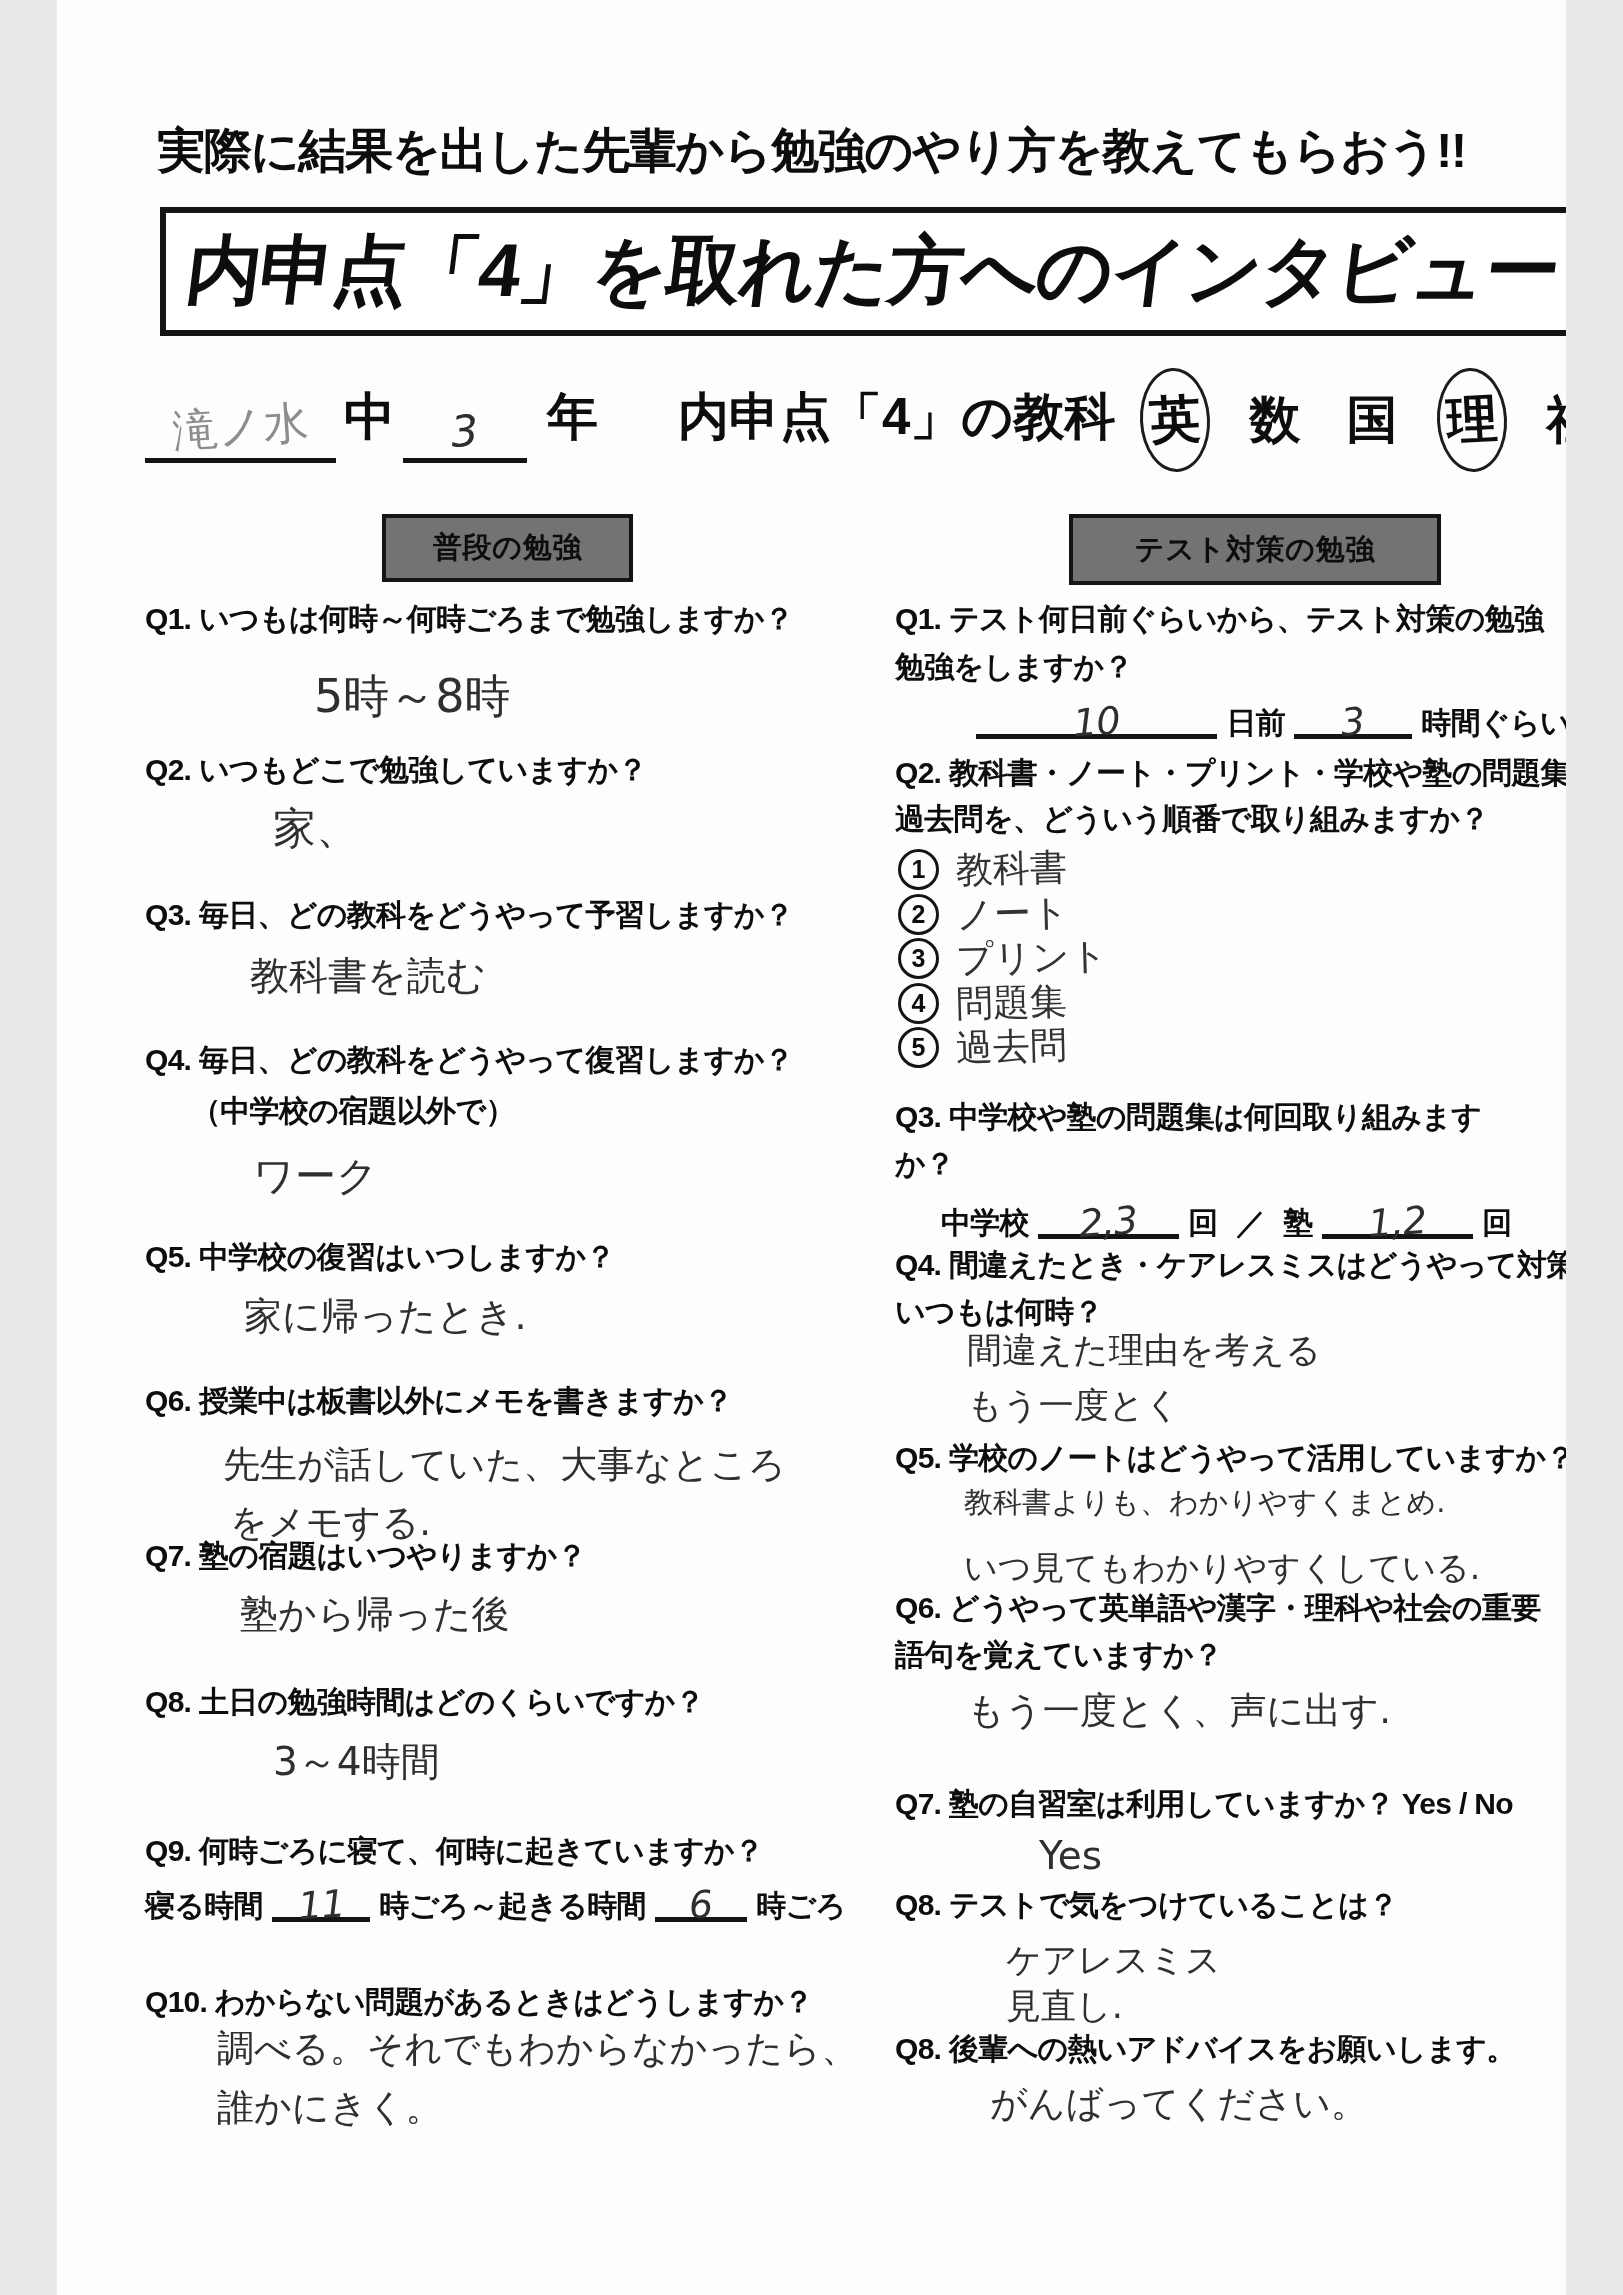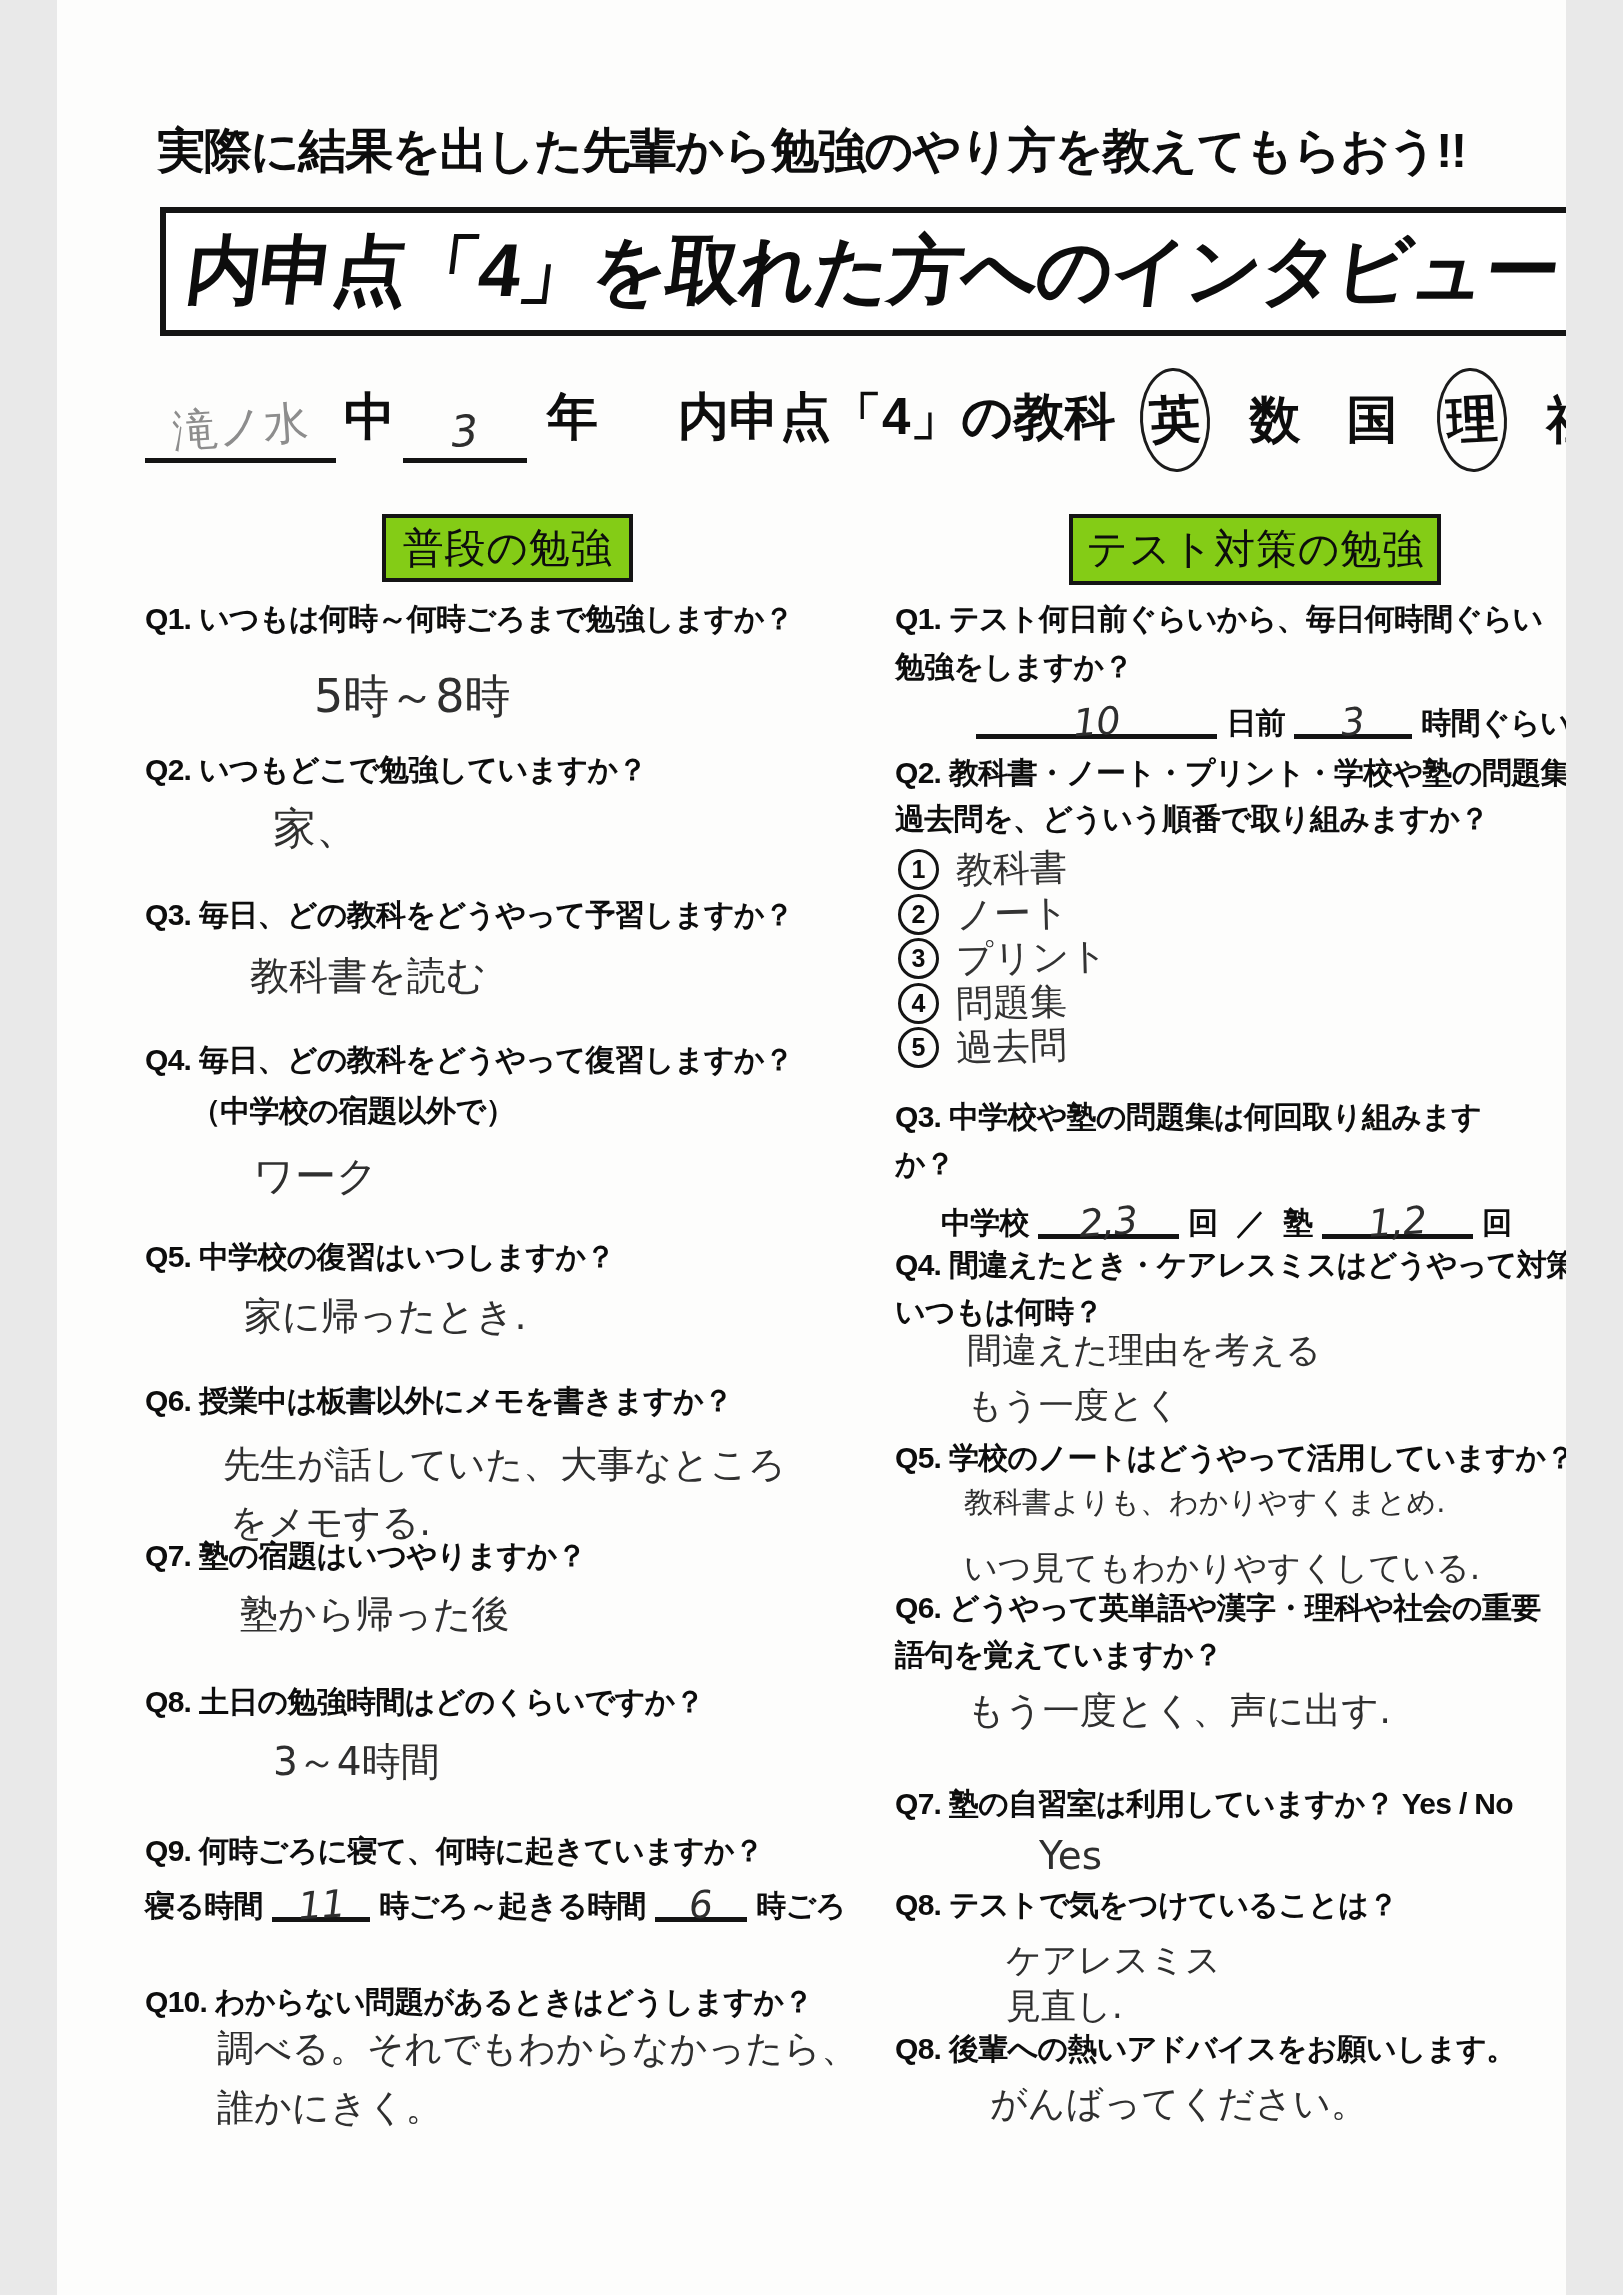--- a/index.html
+++ b/index.html
@@ -37,23 +37,23 @@
     position:absolute;top:368px;left:1083px;display:flex;gap:33px;align-items:center;
   }
   .subject{
     width:64px;height:98px;display:inline-flex;align-items:center;justify-content:center;
     font-size:51px;font-weight:900;
   }
   .subject.circled{
     border:3.3px solid #1c1c1c;border-radius:50%;transform:rotate(-3deg);
   }
   .sec-box{
-    position:absolute;border:4.6px solid #141414;background:#84cc16;
+    position:absolute;border:4.6px solid #141414;background:#737373;
     display:flex;align-items:center;justify-content:center;
-    font-size:41px;font-weight:400;letter-spacing:0.7px;
+    font-size:29px;font-weight:700;letter-spacing:0.7px;
   }
   .q{
     position:absolute;font-size:30px;font-weight:900;white-space:nowrap;
     letter-spacing:-0.7px;line-height:1.1;
   }
   .ans{
     position:absolute;white-space:nowrap;font-family:"DejaVu Sans",cursive;
     font-weight:400;color:#2f2f2f;
   }
   .qline .blank{height:41px;vertical-align:bottom;margin:0 9.2px;}
@@ -131,21 +131,21 @@
       <span class="blank" style="width:92px;"><span class="hand hand-num">6</span></span>
       <span class="print">時ごろ</span>
   </div>
 
   <div class="q" style="top:1985px;left:88px;">Q10. わからない問題があるときはどうしますか？</div>
   <div class="ans" style="top:2024px;left:160px;font-size:37px;">調べる。それでもわからなかったら、</div>
   <div class="ans" style="top:2083px;left:160px;font-size:37px;">誰かにきく。</div>
 
   <div class="sec-box" style="top:514px;left:1012px;width:364px;height:63px;">テスト対策の勉強</div>
 
-  <div class="q" style="top:602px;left:838px;">Q1. テスト何日前ぐらいから、毎日何時間ぐらい</div>
+  <div class="q" style="top:602px;left:838px;">Q1. テスト何日前ぐらいから、テスト対策の勉強</div>
   <div class="q" style="top:650px;left:838px;">勉強をしますか？</div>
   <div class="q qline" style="top:693px;left:910px;">
     <span class="blank" style="width:241px;"><span class="hand hand-num">10</span></span>
       <span class="print">日前</span>
       <span class="blank" style="width:118px;"><span class="hand hand-num">3</span></span>
       <span class="print">時間ぐらい</span>
   </div>
 
   <div class="q" style="top:756px;left:838px;">Q2. 教科書・ノート・プリント・学校や塾の問題集・</div>
   <div class="q" style="top:802px;left:838px;">過去問を、どういう順番で取り組みますか？</div>

